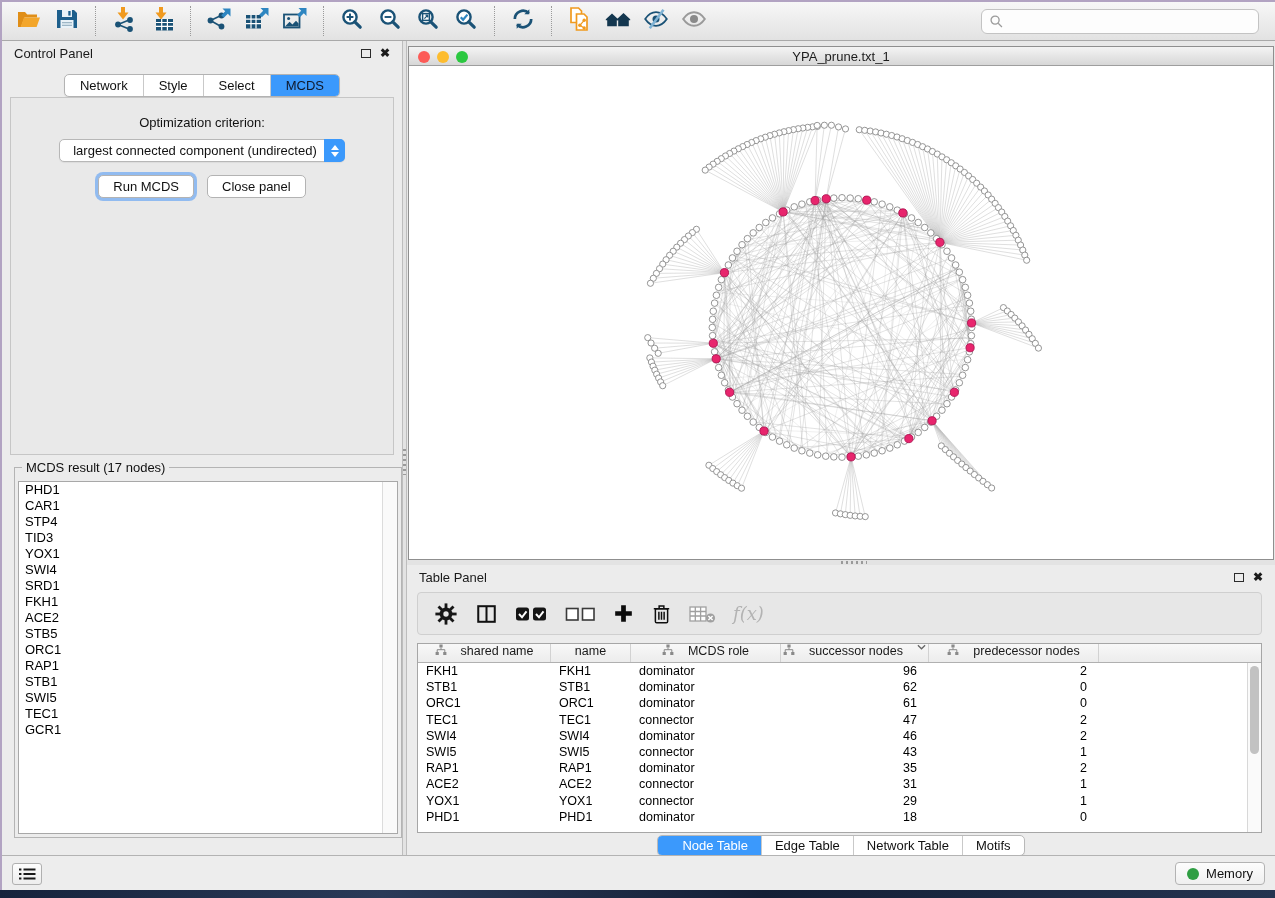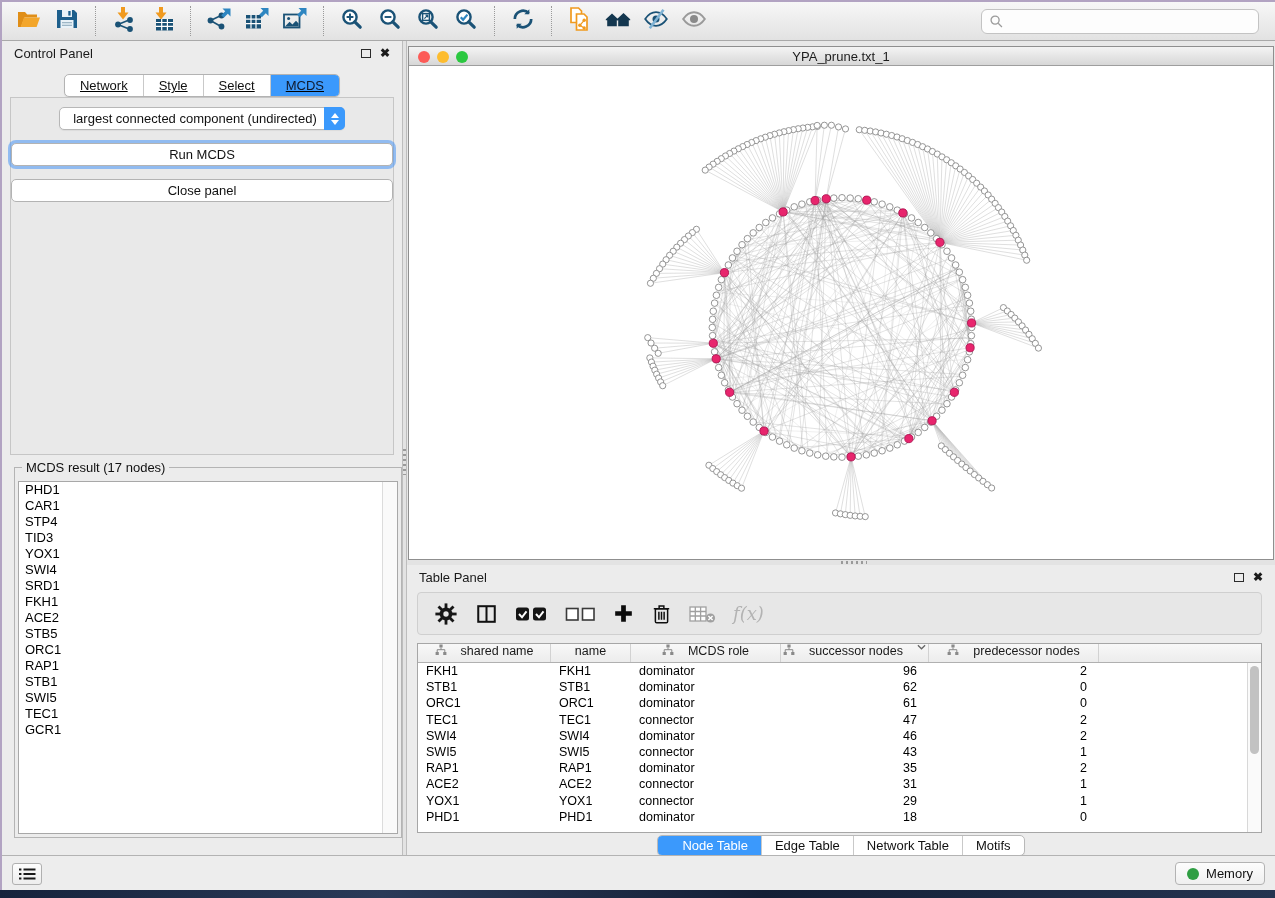--- a/index.html
+++ b/index.html
@@ -24,36 +24,36 @@
   
   .control-panel { position:absolute; left:0; top:39px; width:400px; bottom:35px; background:#ececec; }
   .panel-titlebar { height:24px; display:flex; align-items:center; padding:0 12px; }
   .panel-title { font-size:13px; color:#1a1a1a; }
   .panel-tb-icons { margin-left:auto; display:flex; align-items:center; gap:9px; }
   .float-box { width:10px; height:9px; border:1.6px solid #2b2b2b; display:inline-block; }
   .close-x { font-size:12px; font-weight:bold; color:#1b1b1b; line-height:1; }
 
   .seg-tabs { display:flex; justify-content:center; margin-top:9px; }
   .seg-group { display:inline-flex; border:1px solid #b3b3b3; border-radius:5px; overflow:hidden; background:#fff;
-    box-shadow:0 1px 1px rgba(0,0,0,.08);text-decoration:underline; }
+    box-shadow:0 1px 1px rgba(0,0,0,.08); }
   .seg { padding:3px 15px; font-size:13px; color:#111; border-left:1px solid #c9c9c9; cursor:default; }
   .seg:first-child { border-left:none; }
   .seg.active { background:#3b99fc; color:#0f172a; }
 
   .cp-body { position:absolute; left:8px; right:8px; top:56px; height:358px;
     background:#e9e9e9; border:1px solid #c6c6c6; }
   .opt-label { text-align:center; margin-top:17px; font-size:13px; color:#111; }
   .dropdown { width:286px; height:23px; margin:9px auto 0; background:#fff; border:1px solid #b7b7b7;
     border-radius:5px; position:relative; display:flex; align-items:center; box-shadow:0 1px 1px rgba(0,0,0,.06); }
   .dropdown-value { flex:1; text-align:center; font-size:13px; color:#111; padding-right:14px; }
   .dd-stepper { position:absolute; right:-1px; top:-1px; width:21px; height:23px; background:#3b99fc;
     border-radius:0 5px 5px 0; display:flex; flex-direction:column; align-items:center; justify-content:center; gap:2px; }
   .tri-up { width:0; height:0; border-left:4px solid transparent; border-right:4px solid transparent; border-bottom:5px solid #fff; }
   .tri-dn { width:0; height:0; border-left:4px solid transparent; border-right:4px solid transparent; border-top:5px solid #fff; }
-  .btn-row { display:flex; justify-content:center; gap:13px; margin-top:13px;flex-direction:column; }
+  .btn-row { display:flex; justify-content:center; gap:13px; margin-top:13px; }
   .mac-btn { font-size:13px; color:#111; background:#fff; border:1px solid #b3b3b3; border-radius:5px;
     padding:3px 14px; font-family:"Liberation Sans",sans-serif; }
   .mac-btn.focused { box-shadow:0 0 0 3px rgba(72,149,245,.55); }
 
   .result-group { position:absolute; left:12px; right:0; top:426px; height:371px; border:1px solid #b4b4b4; }
   .result-title { position:absolute; top:-8px; left:7px; background:#ececec; padding:0 4px; font-size:13px; color:#111; }
   .result-list-box { position:absolute; left:3px; right:3px; top:13px; bottom:3px; background:#fff; border:1px solid #a8a8a8; overflow:hidden; }
   .result-scroll { position:absolute; right:0; top:0; bottom:0; width:15px; background:#fafafa; border-left:1px solid #dcdcdc; }
   .mcds-item { font-size:13px; line-height:16px; padding-left:6px; color:#000; }
 
@@ -263,20 +263,21 @@
     </div>
     <div class="seg-tabs">
         <div class="seg-group" id="control-tabs">
           <div class="seg">Network</div>
           <div class="seg">Style</div>
           <div class="seg">Select</div>
           <div class="seg active">MCDS</div>
         </div>
       </div>
     <div class="cp-body">
+      <div class="opt-label">Optimization criterion:</div>
       <div class="dropdown">
         <span class="dropdown-value">largest connected component (undirected)</span>
         <span class="dd-stepper">
             <span class="tri-up"></span>
             <span class="tri-dn"></span>
           </span>
       </div>
       <div class="btn-row">
         <button class="mac-btn focused">Run MCDS</button>
         <button class="mac-btn">Close panel</button>

